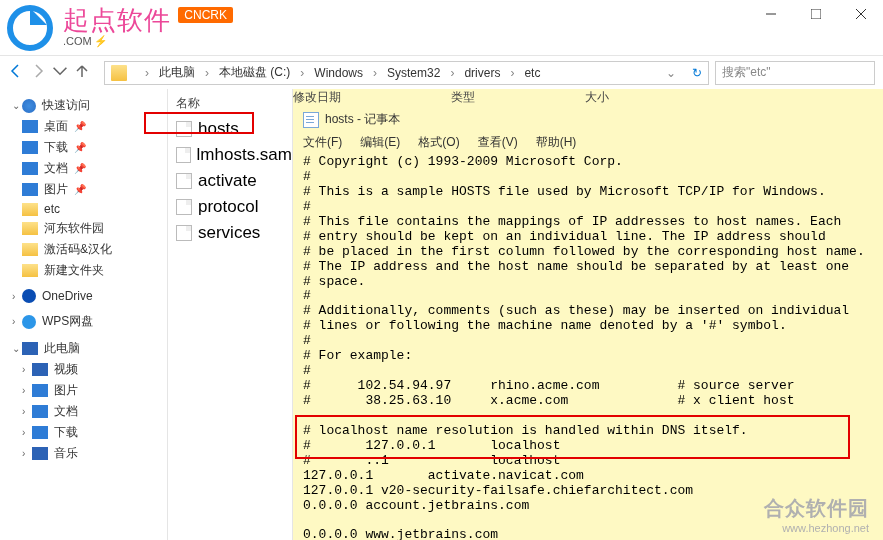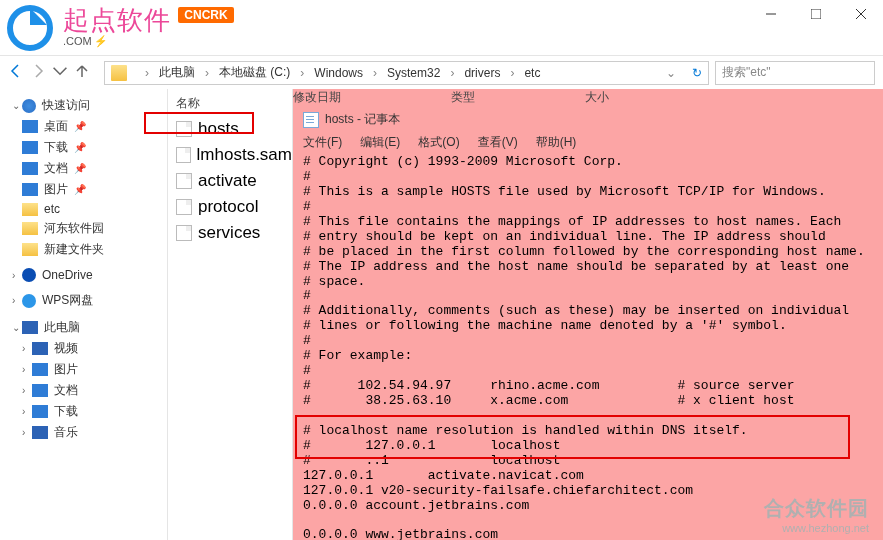--- a/index.html
+++ b/index.html
@@ -2,21 +2,21 @@
 <html><head>
 <meta charset="utf-8">
 <style>
 * { margin: 0; padding: 0; box-sizing: border-box; font-family: "Microsoft YaHei", "Segoe UI", sans-serif; }
 body { width: 883px; height: 540px; background: #fff; font-size: 12px; overflow: hidden; position: relative; }
 
 .logo-bar { height: 55px; display: flex; align-items: center; padding-left: 5px; }
 .logo-img { width: 50px; height: 50px; }
 .logo-text { margin-left: 8px; }
 .logo-ch { font-size: 26px; font-weight: normal; color: #ec4899; letter-spacing: 1px; line-height: 1; }
-.logo-badge { display: inline-block; background: #ff6a00; color: #fff; font-size: 12px; font-weight: bold; padding: 1px 6px; border-radius: 2px; margin-left: 4px; vertical-align: top; }
+.logo-badge { display: inline-block; background: #ff6a00; color: #fff; font-size: 12px; font-weight: normal; padding: 1px 6px; border-radius: 2px; margin-left: 4px; vertical-align: top; }
 .logo-sub { font-size: 11px; color: #555; margin-top: 2px; }
 
 .win-buttons { position: absolute; top: 0; right: 0; display: flex; }
 .win-btn { width: 45px; height: 28px; display: flex; align-items: center; justify-content: center; color: #555; }
 .win-btn svg { width: 10px; height: 10px; }
 
 .nav-row { height: 34px; display: flex; align-items: center; border-top: 1px solid #e5e5e5; padding: 0 8px; }
 .nav-arrows { display: flex; gap: 6px; margin-right: 14px; align-items: center; }
 .nav-arrow { color: #888; }
 .nav-arrow.back { color: #0078d7; }
@@ -56,21 +56,21 @@
 .file-pane { width: 125px; border-right: 1px solid #e5e5e5; position: relative; }
 .file-header { display: flex; font-size: 12px; color: #444; padding: 6px 0 4px 8px; }
 .file-list { }
 .file-row { display: flex; align-items: center; padding: 3px 0 3px 8px; font-size: 17px; }
 .file-icon { width: 16px; height: 16px; margin-right: 6px; display: inline-block; border: 1px solid #bbb; background: #fff; position: relative; }
 .file-icon::after { content: ""; position: absolute; top: 0; right: 0; width: 5px; height: 5px; background: #eee; }
 .hosts-highlight { position: absolute; top: 23px; left: -24px; width: 110px; height: 22px; border: 2px solid #e30000; pointer-events: none; }
 
 .column-headers { position:absolute; top:89px; left:293px; display:flex; font-size:12px; color:#444; gap:110px; z-index:2; }
 
-.notepad { flex: 1; position: relative; background: #fca5a5; padding: 6px 10px; overflow: hidden; }
+.notepad { flex: 1; position: relative; background: #fef9c3; padding: 6px 10px; overflow: hidden; }
 .notepad .title-row { display: flex; align-items: center; gap: 6px; margin-bottom: 6px; margin-top: 16px; }
 .np-icon { width: 16px; height: 16px; background: #fff; border: 1px solid #79a8d8; position: relative; }
 .np-icon::after { content:""; position:absolute; left:2px; top:3px; width:8px; height:1px; background:#79a8d8; box-shadow: 0 3px 0 #79a8d8, 0 6px 0 #79a8d8; }
 .np-title { font-size: 12px; color: #333; }
 .np-menu { display: flex; gap: 18px; font-size: 12px; color: #333; margin: 6px 0 4px 0; }
 .np-content { font-family: "Consolas","Courier New", monospace; font-size: 13px; line-height: 1.15; color: #000; white-space: pre; }
 .jb-highlight { position: absolute; border: 2px solid #e30000; left: 2px; width: 555px; }
 .jb1 { top: 326px; height: 44px; }
 
 .watermark { position: absolute; right: 14px; bottom: 6px; text-align: right; color: #b0b0b0; }
@@ -188,20 +188,24 @@
       <div class="side-item">
           <span class="icon-sq ic-folder"></span>
           <span>etc</span>
         </div>
       <div class="side-item">
           <span class="icon-sq ic-folder"></span>
           <span>河东软件园</span>
         </div>
       <div class="side-item">
           <span class="icon-sq ic-folder"></span>
+          <span>激活码&amp;汉化</span>
+        </div>
+      <div class="side-item">
+          <span class="icon-sq ic-folder"></span>
           <span>新建文件夹</span>
         </div>
     </div>
     <div class="side-group">
       <div class="side-item header">
           <span class="chev">›</span>
           <span class="ic-one"></span>
           <span>OneDrive</span>
         </div>
     </div>

